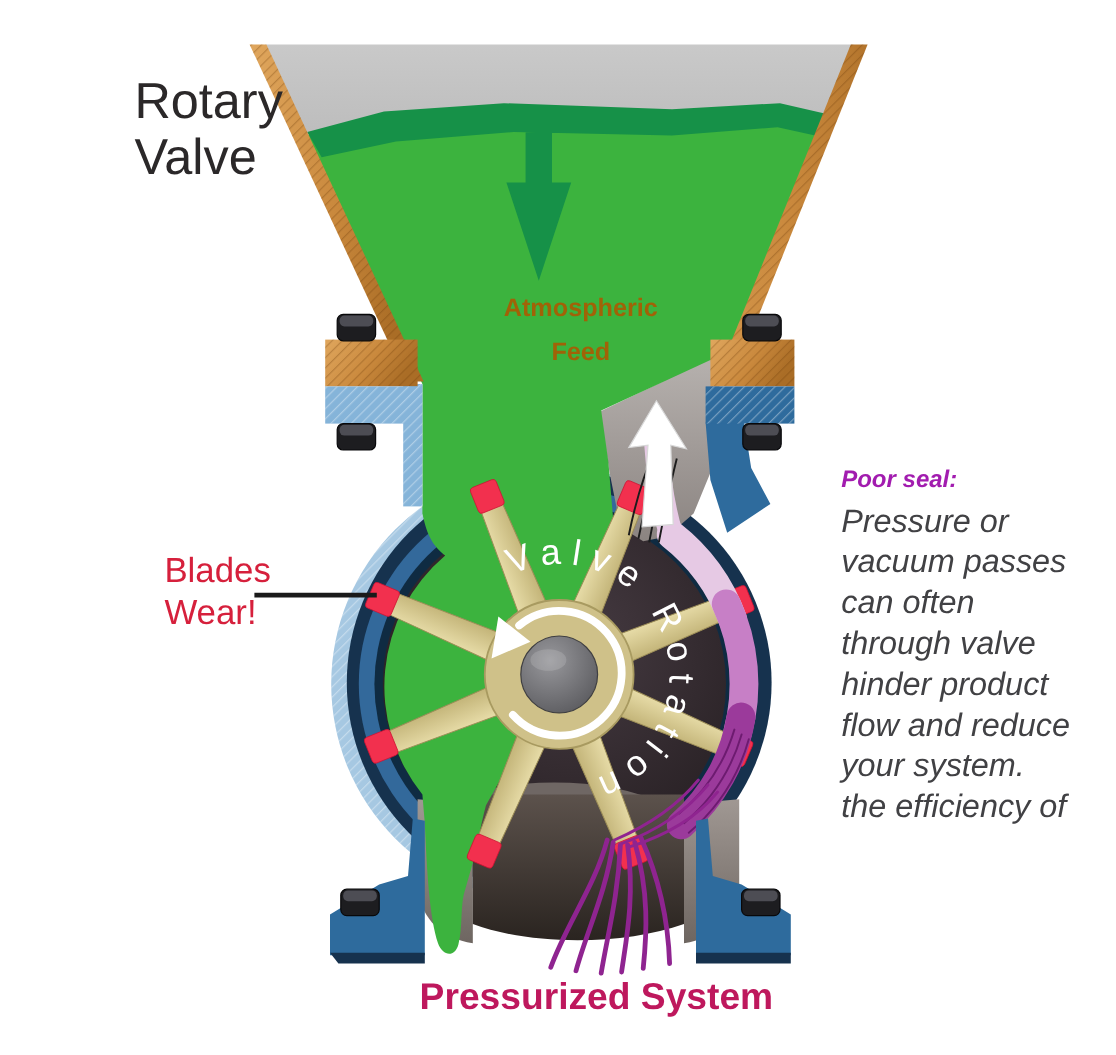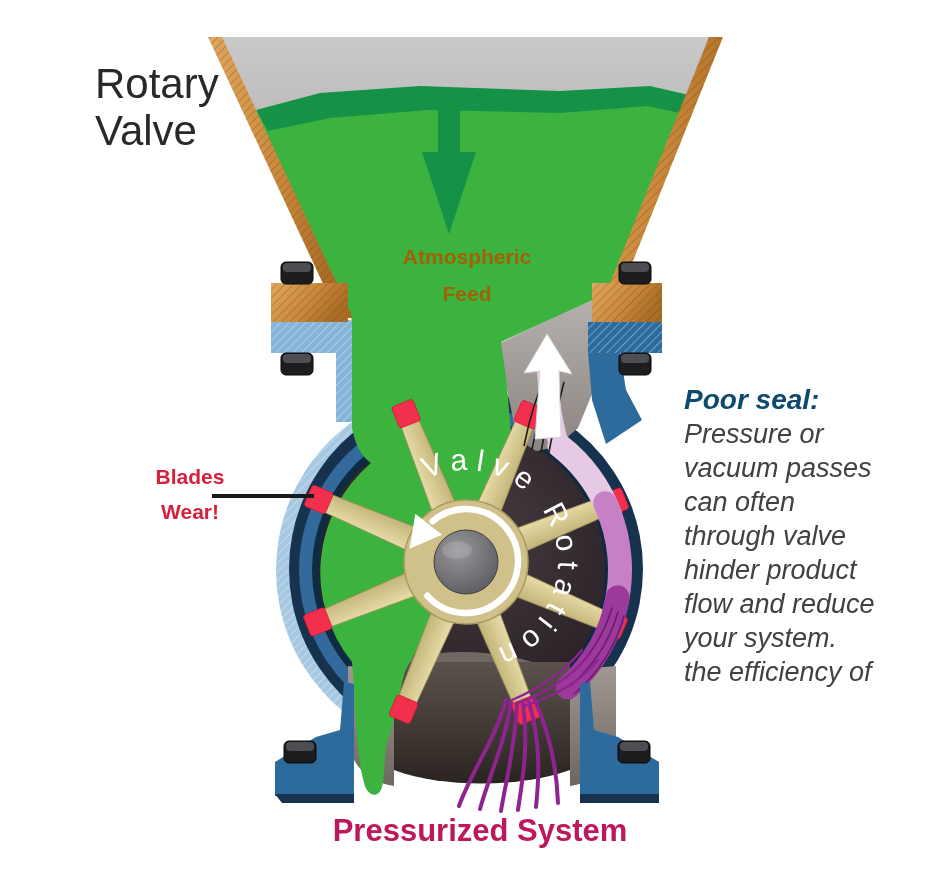--- a/index.html
+++ b/index.html
@@ -1,31 +1,31 @@
 <!DOCTYPE html>
 <html><head>
 <meta charset="utf-8">
 <style>
   html,body{margin:0;padding:0;background:#ffffff;}
   #stage{position:relative;width:930px;height:879px;background:#ffffff;overflow:hidden;
          font-family:"Liberation Sans","DejaVu Sans",sans-serif;}
   #diagram-svg{position:absolute;left:0;top:0;}
-  .lbl{position:absolute;}
+  .lbl{position:absolute;margin-left:17px;}
   .lbl span{display:block;}
   #title-label{left:95px;top:60px;width:170px;font-size:42px;line-height:47px;
                color:#2b2829;font-weight:400;letter-spacing:0px;}
   #feed-label{left:352px;top:238px;width:230px;text-align:center;font-size:21px;
               line-height:37px;font-weight:700;color:#a16207;}
-  #blades-wear-label{left:120px;top:459px;width:140px;font-size:21px;line-height:35px;
-              font-weight:700;color:#d6203c;text-align:center;}
+  #blades-wear-label{left:120px;top:459px;width:140px;font-size:29px;line-height:35px;
+              font-weight:400;color:#d6203c;}
   #pressurized-label{left:320px;top:813px;width:320px;text-align:center;font-size:31px;
               font-weight:700;color:#be185d;}
   #poor-seal-block{left:684px;top:383px;width:205px;font-style:italic;color:#414144;
               font-size:27px;line-height:34px;}
-  #poor-seal-title{font-weight:700;font-size:28px;color:#0c4a6e;}
+  #poor-seal-title{font-weight:700;font-size:20px;color:#a21caf;}
   .rot-text{font-size:30px;letter-spacing:2px;fill:#ffffff;font-weight:400;}
 </style>
 </head>
 <body>
 
 <div id="stage">
 
 <svg id="diagram-svg" width="930" height="879" viewBox="0 0 930 879">
   <defs>
     <linearGradient id="funnelGrad" x1="0" y1="0" x2="0" y2="1">

